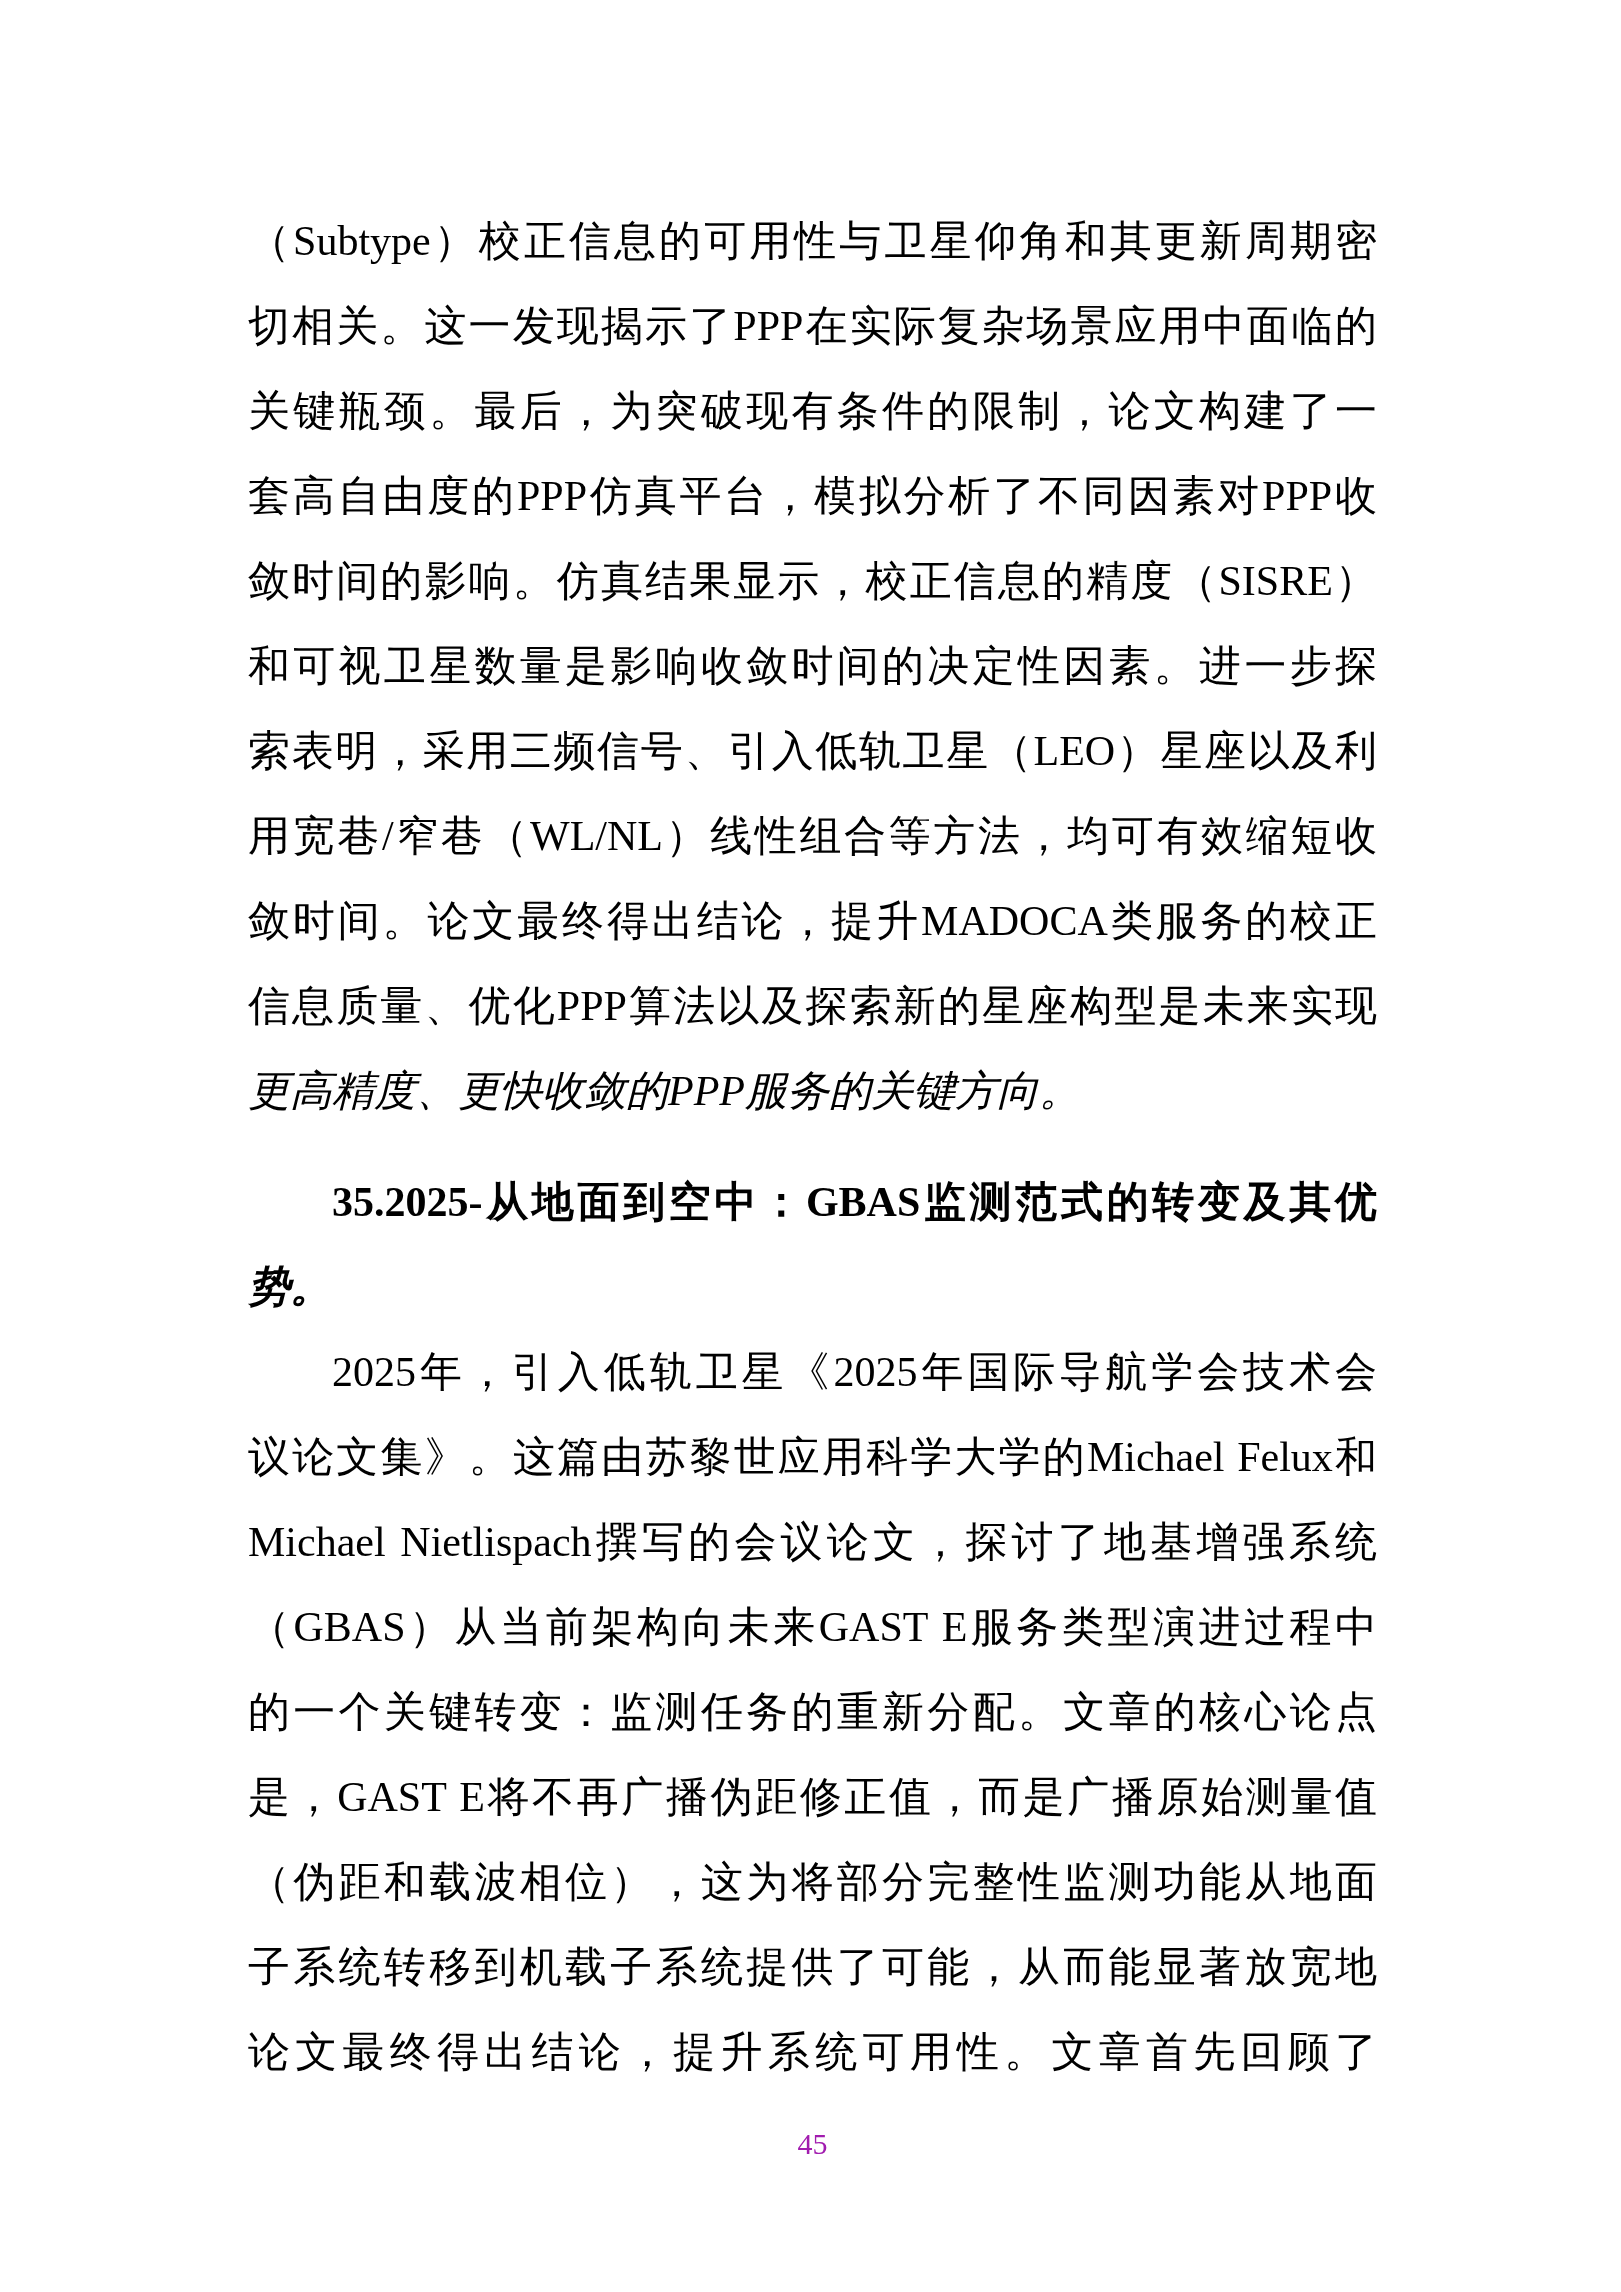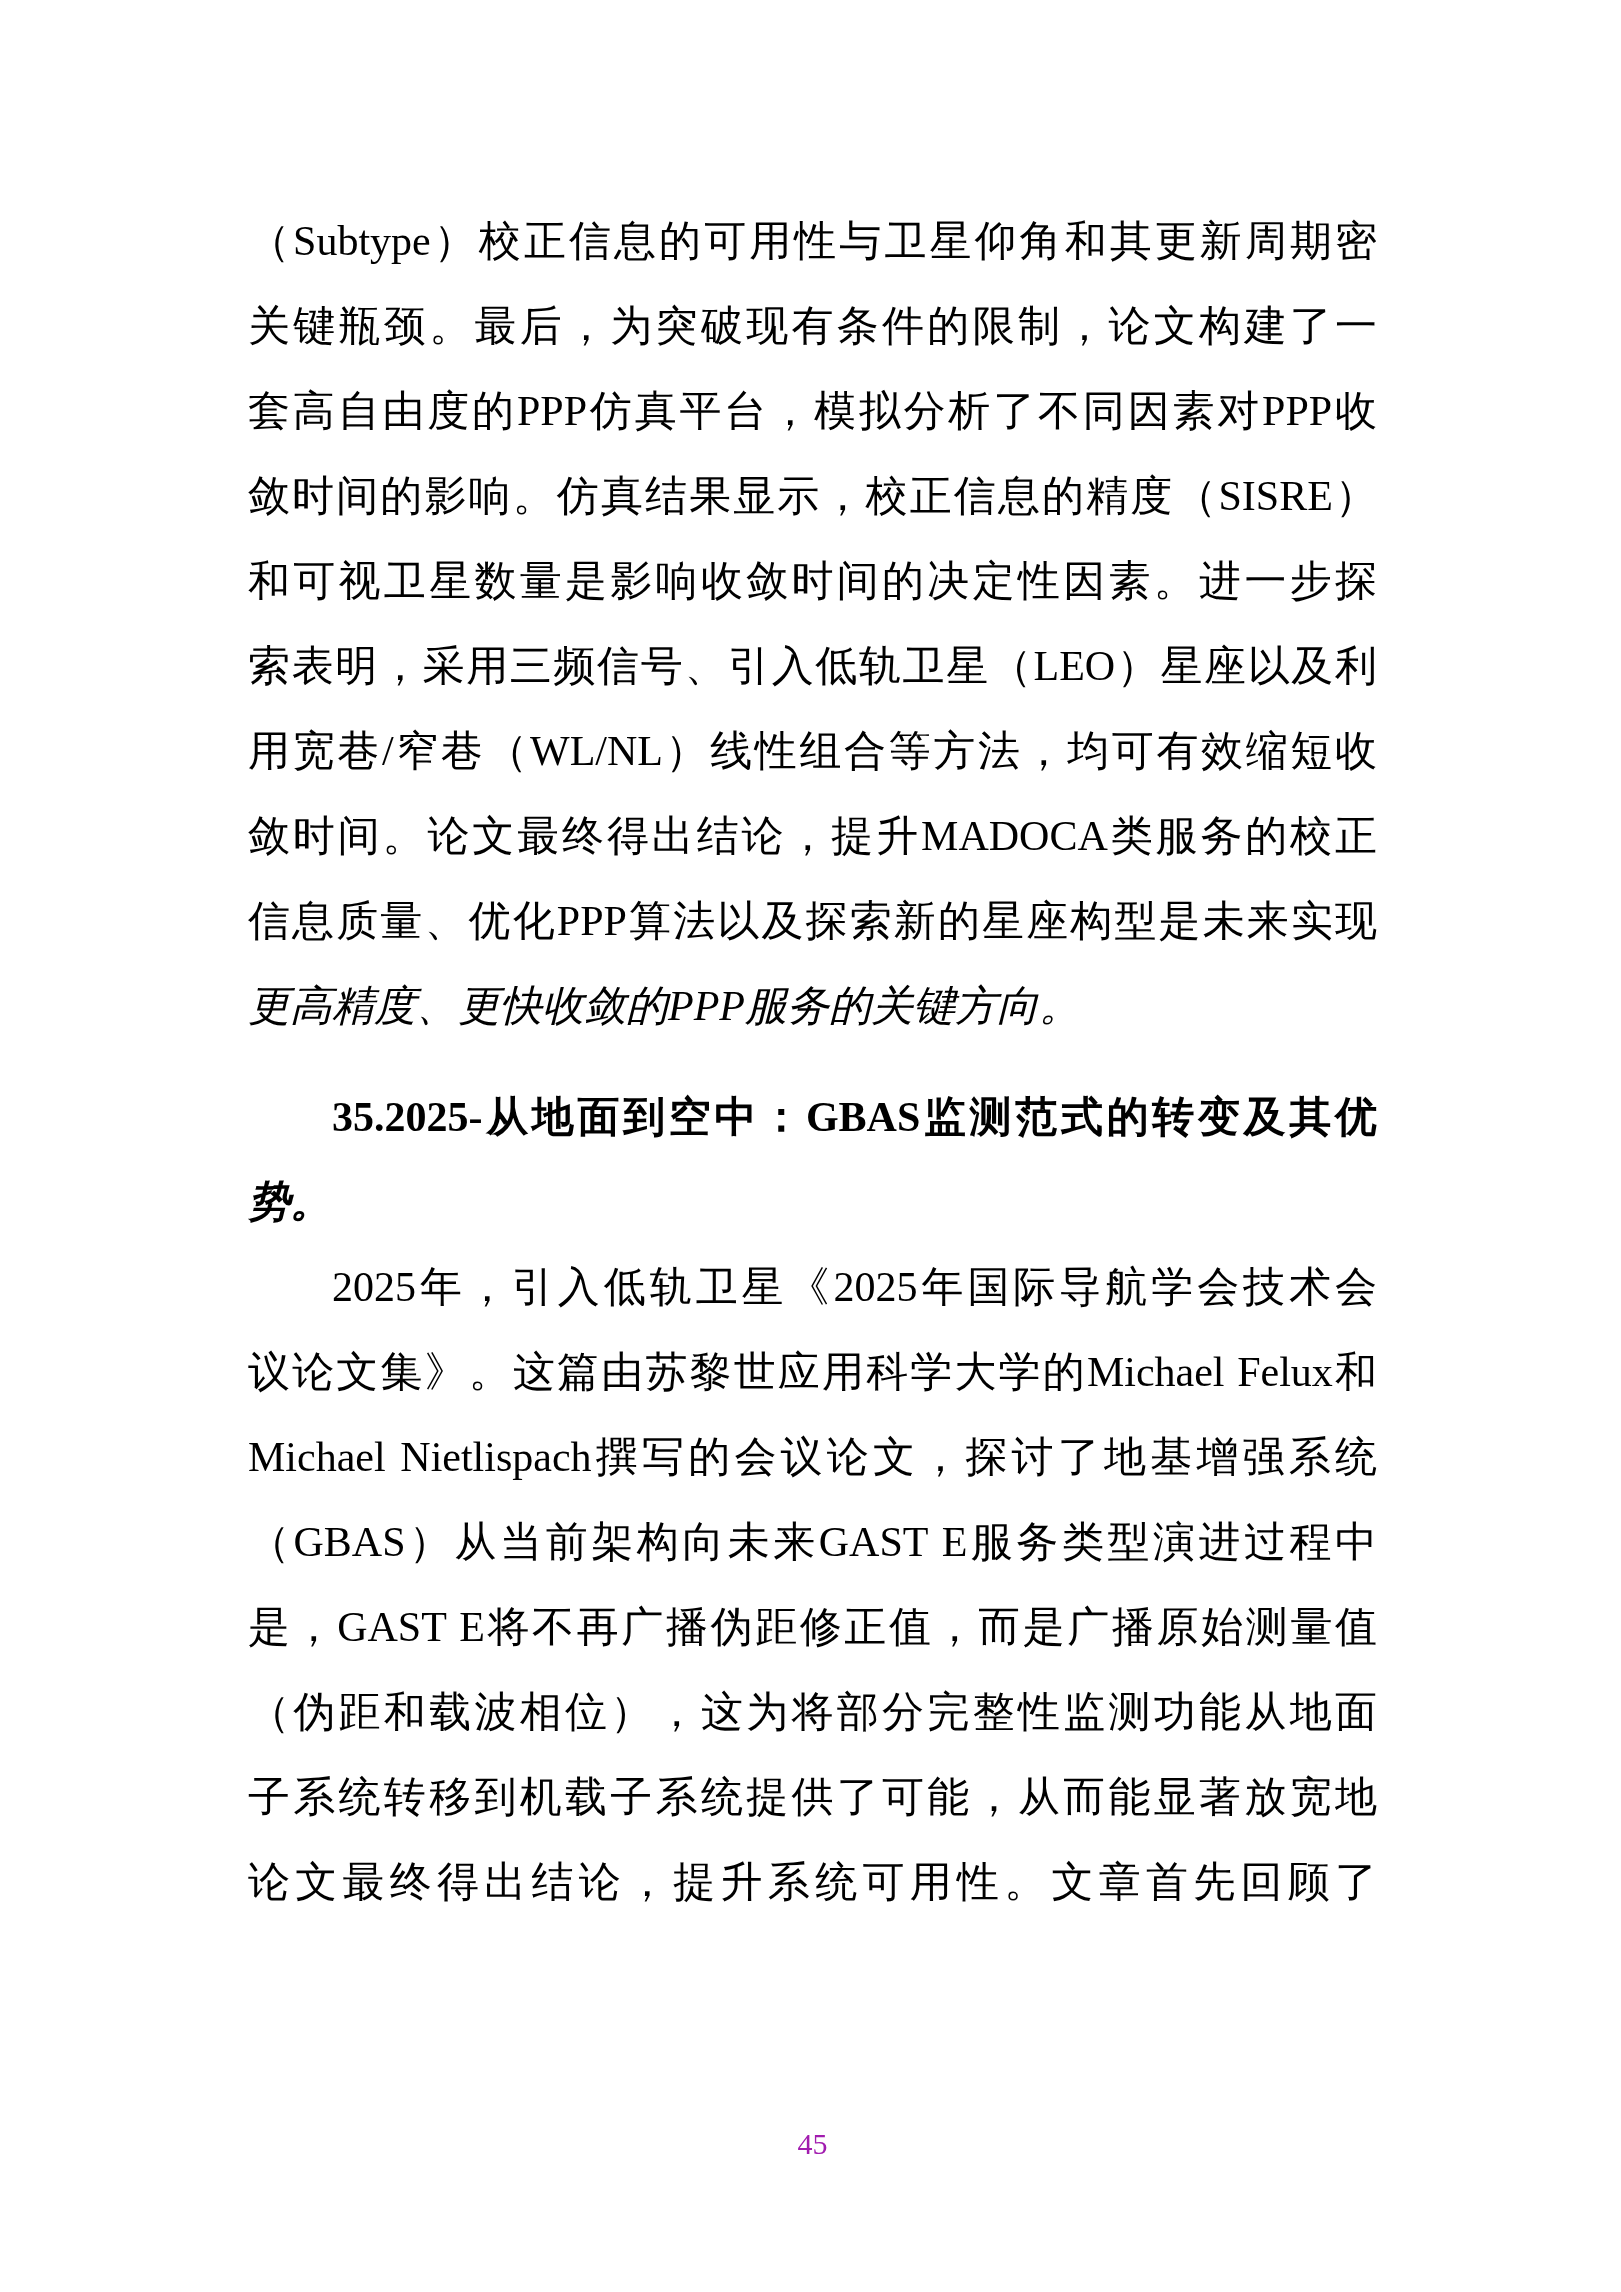--- a/index.html
+++ b/index.html
@@ -61,39 +61,41 @@
     color: #a21caf;
   }
 </style>
 </head>
 <body>
 
 <div class="page">
   <div class="text-block">
       <div class="para body">
         <div class="line">（Subtype）校正信息的可用性与卫星仰角和其更新周期密</div>
+        <div class="line">切相关。这一发现揭示了PPP在实际复杂场景应用中面临的</div>
         <div class="line">关键瓶颈。最后，为突破现有条件的限制，论文构建了一</div>
         <div class="line">套高自由度的PPP仿真平台，模拟分析了不同因素对PPP收</div>
         <div class="line">敛时间的影响。仿真结果显示，校正信息的精度（SISRE）</div>
         <div class="line">和可视卫星数量是影响收敛时间的决定性因素。进一步探</div>
         <div class="line">索表明，采用三频信号、引入低轨卫星（LEO）星座以及利</div>
         <div class="line">用宽巷/窄巷（WL/NL）线性组合等方法，均可有效缩短收</div>
         <div class="line">敛时间。论文最终得出结论，提升MADOCA类服务的校正</div>
         <div class="line">信息质量、优化PPP算法以及探索新的星座构型是未来实现</div>
         <div class="line flush">更高精度、更快收敛的PPP服务的关键方向。</div>
       </div>
       <div class="para heading">
         <div class="line indent">35.2025-从地面到空中：GBAS监测范式的转变及其优</div>
         <div class="line flush">势。</div>
       </div>
       <div class="para body">
         <div class="line indent">2025年，引入低轨卫星《2025年国际导航学会技术会</div>
         <div class="line">议论文集》。这篇由苏黎世应用科学大学的Michael Felux和</div>
         <div class="line">Michael Nietlispach撰写的会议论文，探讨了地基增强系统</div>
         <div class="line">（GBAS）从当前架构向未来GAST E服务类型演进过程中</div>
+        <div class="line">的一个关键转变：监测任务的重新分配。文章的核心论点</div>
         <div class="line">是，GAST E将不再广播伪距修正值，而是广播原始测量值</div>
         <div class="line">（伪距和载波相位），这为将部分完整性监测功能从地面</div>
         <div class="line">子系统转移到机载子系统提供了可能，从而能显著放宽地</div>
         <div class="line">论文最终得出结论，提升系统可用性。文章首先回顾了</div>
       </div>
     </div>
   <div class="page-number">45</div>
 </div>
 
 

